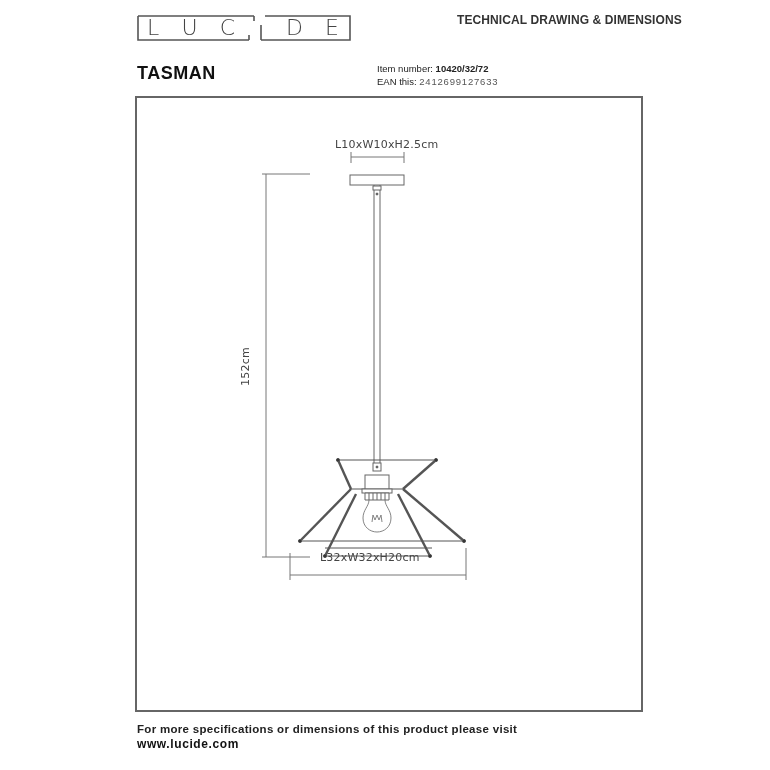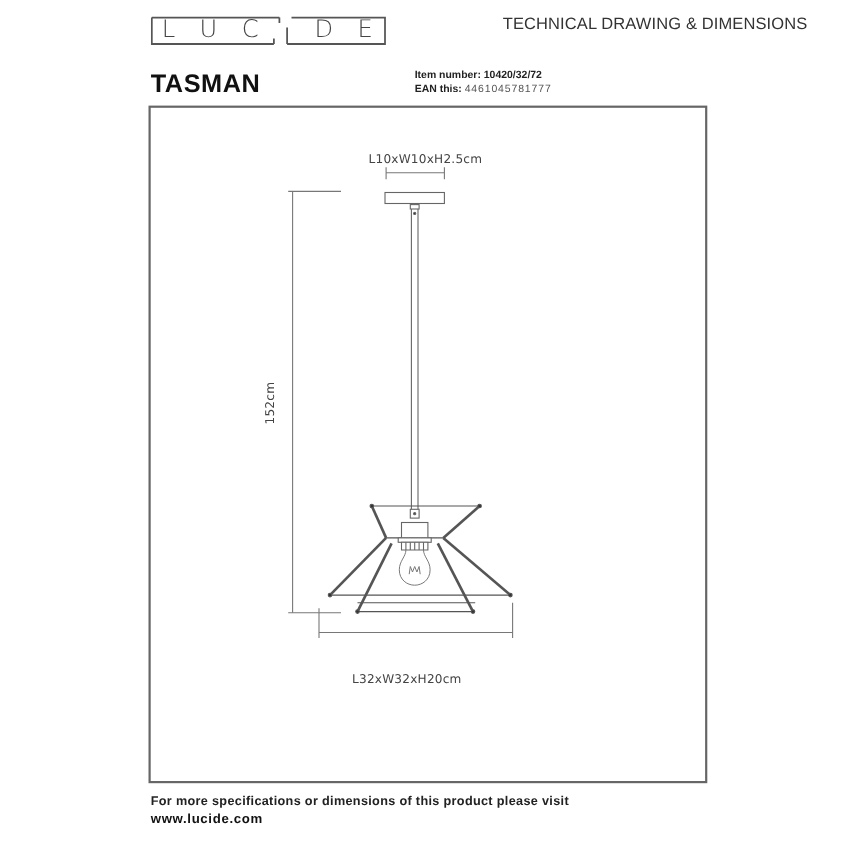--- a/index.html
+++ b/index.html
@@ -1,30 +1,30 @@
 <!DOCTYPE html>
 <html><head>
 <meta charset="utf-8">
 <style>
   html, body { margin: 0; padding: 0; background: #ffffff; }
   body { width: 770px; height: 770px; position: relative; overflow: hidden; font-family: "Liberation Sans", sans-serif; color: #222; }
   .logo-box { position: absolute; left: 137px; top: 13px; width: 214px; height: 28px; }
   .logo-box svg { position: absolute; left: 0; top: 0; }
   .logo-letters { position: absolute; left: 0; top: 0; width: 214px; height: 28px; display: flex; justify-content: space-around; align-items: center; font-family: "DejaVu Sans", sans-serif; font-weight: 200; font-size: 22px; letter-spacing: 2px; color: #444; }
-  .doc-type { position: absolute; left: 457px; top: 13px; font-size: 15px; color: #333; letter-spacing: 0.1px; }
-  .product-name { position: absolute; left: 137px; top: 63px; font-size: 23px; font-weight: bold; color: #111; letter-spacing: 0.5px; }
+  .doc-type { position: absolute; left: 457px; top: 13px; font-size: 12px; color: #333; letter-spacing: 0.1px; font-weight: bold; }
+  .product-name { position: absolute; left: 137px; top: 63px; font-size: 18px; font-weight: bold; color: #111; letter-spacing: 0.5px; }
   .meta { position: absolute; left: 377px; top: 62px; font-size: 9.5px; line-height: 13px; }
-  .meta .lbl { font-weight: bold; color: #222; }
+  .meta .lbl { font-weight: normal; color: #222; }
   .meta .item-val { font-weight: bold; color: #222; }
   .meta .ean-val { color: #555; letter-spacing: 0.8px; }
   .frame { position: absolute; left: 135px; top: 96px; width: 504px; height: 612px; border: 2px solid #666; }
   .drawing { position: absolute; left: 0; top: 0; }
   .dim-label { position: absolute; font-family: "DejaVu Sans", sans-serif; font-size: 11px; color: #444; letter-spacing: 0.2px; }
   .dim-top { left: 323px; top: 138px; margin-left: 12px; }
-  .dim-bottom { left: 320px; top: 611px; }
+  .dim-bottom { left: 320px; top: 551px; }
   .dim-vert { left: 226px; top: 360px; transform: rotate(-90deg); transform-origin: center; }
   .footer-line1 { position: absolute; left: 137px; top: 723px; font-size: 11.5px; font-weight: bold; color: #222; letter-spacing: 0.3px; }
   .footer-line2 { position: absolute; left: 137px; top: 737px; font-size: 12px; font-weight: bold; color: #111; letter-spacing: 0.6px; }
 </style>
 </head>
 <body>
 
 <div class="logo-box">
   <svg width="214" height="28" viewBox="0 0 214 28">
     <path d="M1 3 H117 M1 3 V27 H112 M124 27 H213 V3 H128" fill="none" stroke="#555" stroke-width="1.6"></path>
@@ -44,21 +44,21 @@
 <div class="doc-type">TECHNICAL DRAWING &amp; DIMENSIONS</div>
 <div class="product-name">TASMAN</div>
 
 <div class="meta">
   <div>
     <span class="lbl">Item number:</span>
     <span class="item-val">10420/32/72</span>
   </div>
   <div>
     <span class="lbl">EAN this:</span>
-    <span class="ean-val">4461045781777</span>
+    <span class="ean-val">2412699127633</span>
   </div>
 </div>
 
 <div class="frame"></div>
 
 <svg class="drawing" width="770" height="770" viewBox="0 0 770 770">
 
   <g stroke="#777" stroke-width="1" fill="none">
     <line x1="351" y1="157" x2="404" y2="157"></line>
     <line x1="351" y1="152" x2="351" y2="163"></line>

